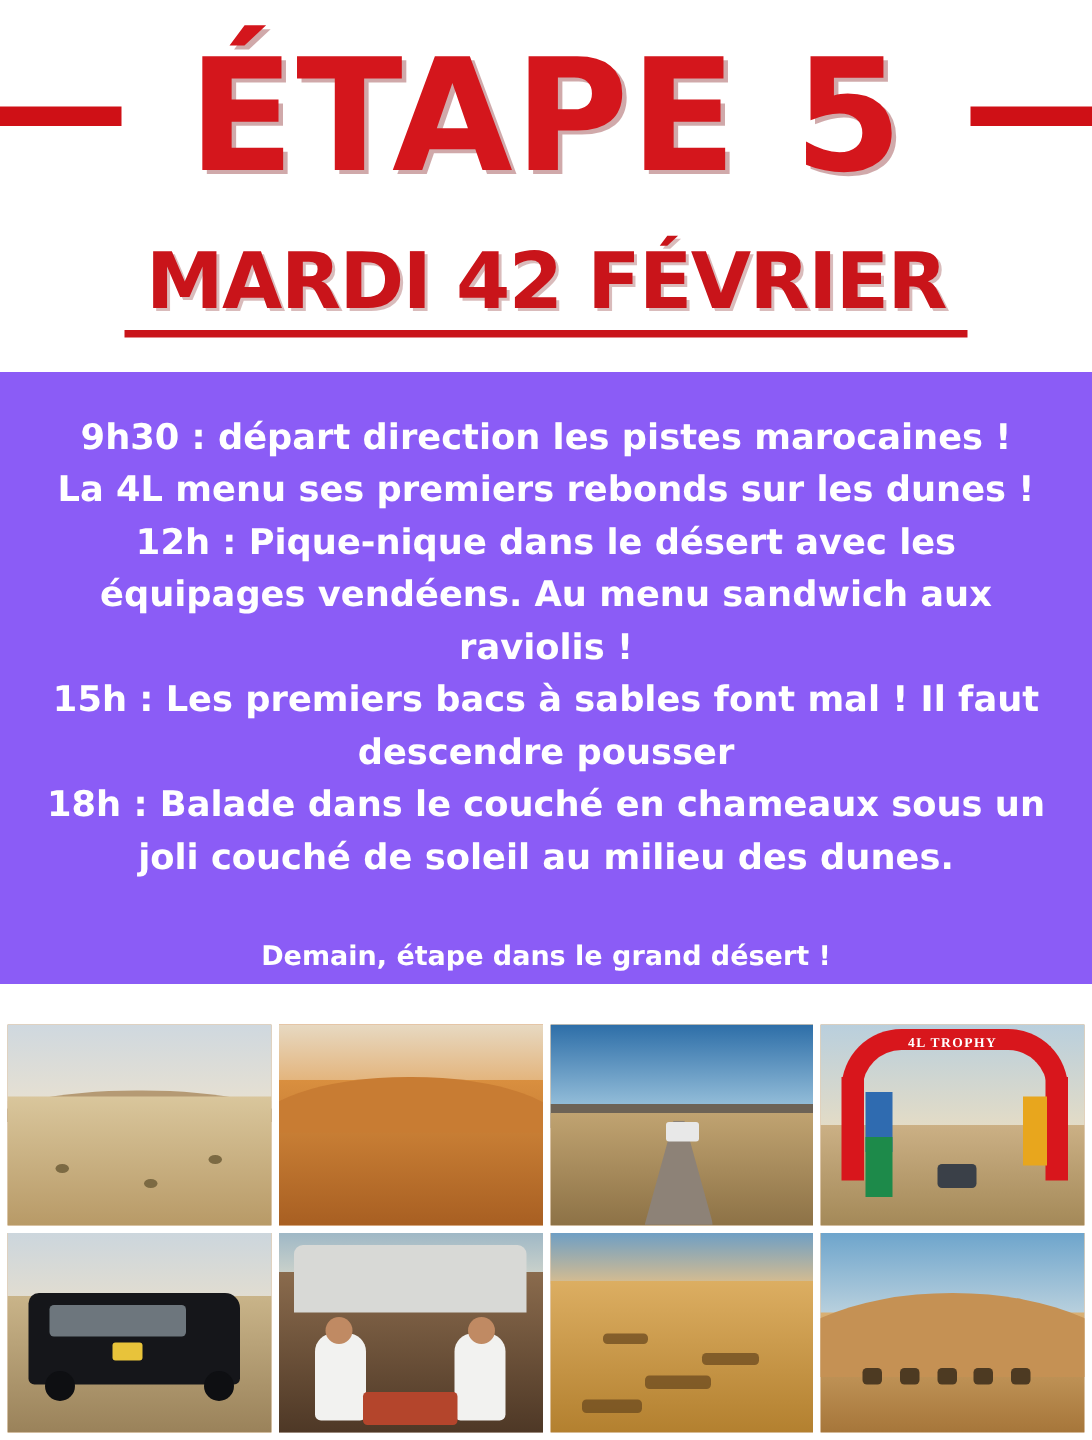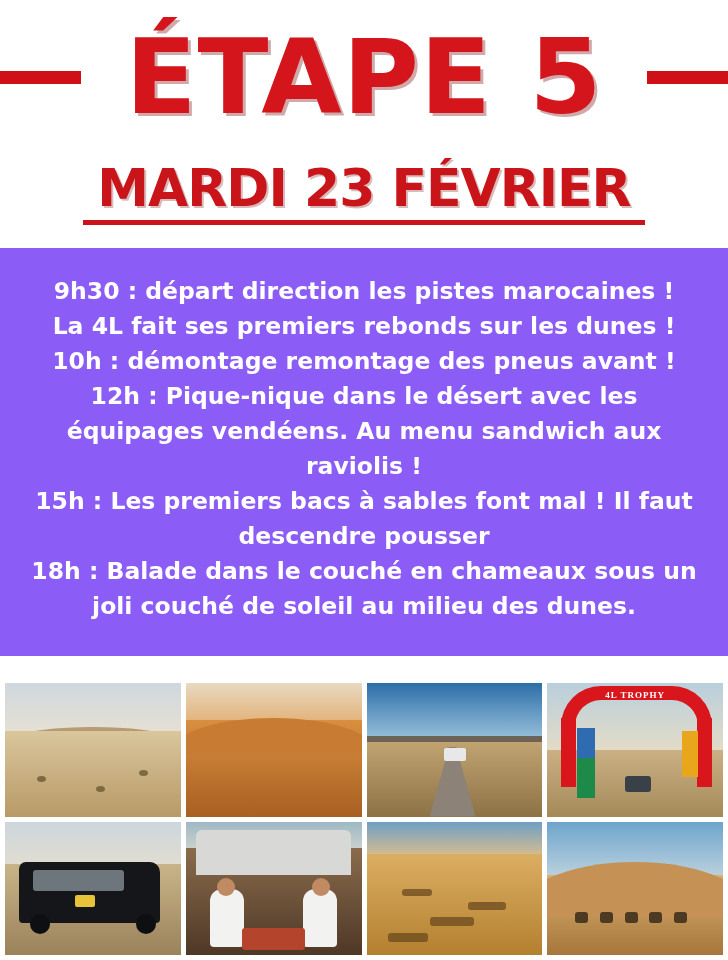--- a/index.html
+++ b/index.html
@@ -279,29 +279,28 @@
 
 <div class="poster">
 
   <div class="header">
     <div class="title-row">
       <div class="title-rule left"></div>
       <div class="main-title">ÉTAPE 5</div>
       <div class="title-rule right"></div>
     </div>
     <div class="subtitle-wrap">
-      <div class="subtitle">MARDI 23 FÉVRIER</div>
+      <div class="subtitle">MARDI 42 FÉVRIER</div>
     </div>
   </div>
 
   <div class="body-red">
     <div class="lines">
       <span class="line">9h30 : départ direction les pistes marocaines !</span>
-      <span class="line">La 4L fait ses premiers rebonds sur les dunes !</span>
-      <span class="line">10h : démontage remontage des pneus avant !</span>
+      <span class="line">La 4L menu ses premiers rebonds sur les dunes !</span>
       <span class="line wrapped">12h : Pique-nique dans le désert avec les équipages vendéens. Au menu sandwich aux raviolis !</span>
       <span class="line wrapped">15h : Les premiers bacs à sables font mal ! Il faut descendre pousser</span>
       <span class="line wrapped">18h : Balade dans le couché en chameaux sous un joli couché de soleil au milieu des dunes.</span>
     </div>
     <div class="closing">Demain, étape dans le grand désert !</div>
   </div>
 
   <div class="photos">
 
     <div class="photo p1">

